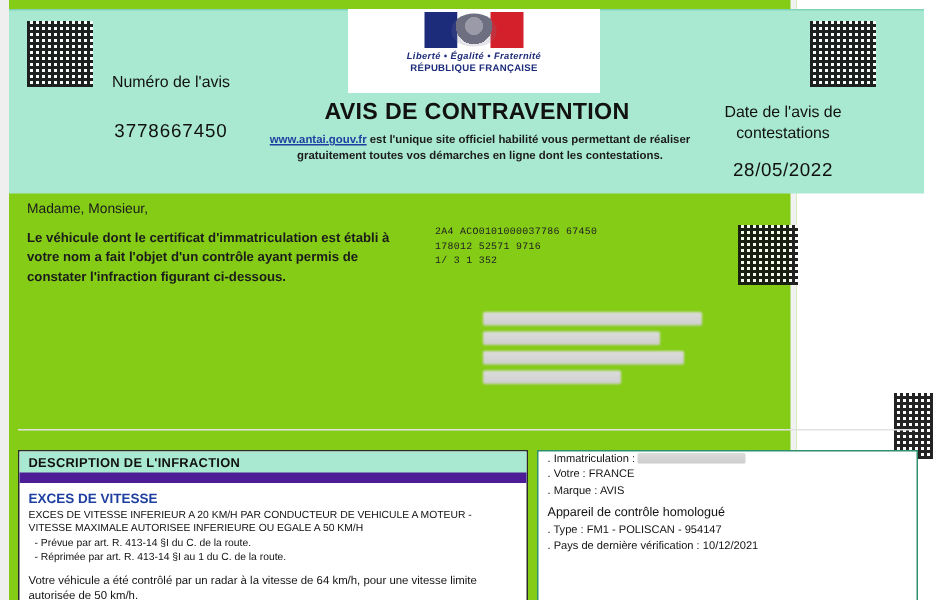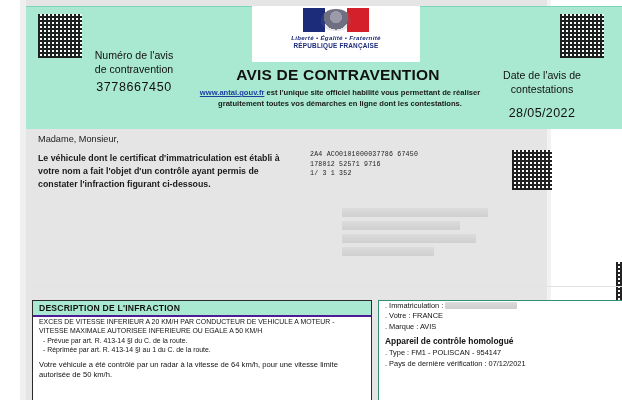--- a/index.html
+++ b/index.html
@@ -2,21 +2,21 @@
 <html><head>
 <meta charset="utf-8">
 <style>
   html,body{margin:0;padding:0;}
   body{
     width:622px;height:400px;overflow:hidden;
     background:#ffffff;
     font-family:"Liberation Sans", sans-serif;
     color:#111;
   }
-  .page{position:relative;width:531px;height:400px;background:#e5e5e5;margin-left:20px;}
+  .page{position:relative;width:531px;height:400px;background:#84cc16;}
 
   
   .band{
     position:absolute;left:6px;top:6px;width:610px;height:122px;
     background:#a9e9d2;
     border-top:1px solid #7fd3b6;
   }
   .band-white{
     position:absolute;left:232px;top:6px;width:168px;height:56px;background:#ffffff;
   }
@@ -86,39 +86,39 @@
   .r2{left:322px;top:221px;width:118px;height:9px;}
   .r3{left:322px;top:234px;width:134px;height:9px;}
   .r4{left:322px;top:247px;width:92px;height:9px;}
 
   
   .sec-left{
     position:absolute;left:12px;top:300px;width:338px;height:100px;
     border:1px solid #2b2b2b;background:#fff;
   }
   .sec-left-hd{
-    background:#a9e9d2;border-bottom:2px solid #4c1d95;height:14px;line-height:14px;
+    background:#a9e9d2;border-bottom:7px solid #4c1d95;height:14px;line-height:14px;
     padding-left:6px;font-size:8.6px;font-weight:bold;color:#111;letter-spacing:.2px;
   }
   .infr-title{font-size:9px;font-weight:bold;color:#1e3fa0;margin:5px 0 2px 6px;}
   .infr-line{font-size:6.9px;line-height:9.4px;color:#111;margin:0 6px 0 6px;}
   .infr-bullet{font-size:6.9px;line-height:9.6px;color:#111;margin:0 6px 0 10px;}
   .infr-p{font-size:7.6px;line-height:10.4px;color:#111;margin:5px 6px 0 6px;}
 
   .sec-right{
     position:absolute;left:358px;top:300px;width:252px;height:100px;
     border:1px solid #2f8f6f;background:#fff;
   }
   .sec-right-hd{
     font-size:8.4px;font-weight:bold;color:#111;padding:3px 0 2px 6px;
   }
   .kv{font-size:7.4px;line-height:10.4px;color:#111;padding-left:6px;}
   .hide{display:inline-block;height:7px;width:72px;vertical-align:-1px;
     background:linear-gradient(180deg,#dcdcdc,#cdcdcd);filter:blur(.5px);border-radius:1px;}
-  .sec-right-hd2{font-size:8.4px;font-weight:bold;color:#111;padding:4px 0 2px 6px;}
+  .sec-right-hd2{font-size:8.4px;font-weight:normal;color:#111;padding:4px 0 2px 6px;}
 
   .edge{position:absolute;left:0;top:0;width:6px;height:400px;background:#efefef;}
   .edge-r{position:absolute;right:0;top:0;width:4px;height:400px;background:#f2f2f2;}
   .hr-mid{position:absolute;left:12px;top:286px;width:598px;height:1px;background:#e2e2e2;}
 </style>
 </head>
 <body>
 
 <div class="page">
 
@@ -137,21 +137,20 @@
         <span class="wh"></span>
         <span class="rd"></span>
         <span class="face"></span>
     </span>
     <div class="devise">Liberté • Égalité • Fraternité</div>
     <div class="rf">RÉPUBLIQUE FRANÇAISE</div>
   </div>
 
   <div class="lbl-left">
     <div>Numéro de l'avis</div>
-    <div>de contravention</div>
   </div>
   <div class="num-left">3778667450</div>
 
   <div class="title">AVIS DE CONTRAVENTION</div>
   <div class="subtitle">
     <a href="#">www.antai.gouv.fr</a><span> est l'unique site officiel habilité vous permettant de réaliser gratuitement toutes vos démarches en ligne dont les contestations.</span>
   </div>
 
   <div class="lbl-right">
     <div>Date de l'avis de</div>
@@ -173,20 +172,21 @@
 
   <div class="redact r1"></div>
   <div class="redact r2"></div>
   <div class="redact r3"></div>
   <div class="redact r4"></div>
 
   <div class="hr-mid"></div>
 
   <div class="sec-left">
     <div class="sec-left-hd">DESCRIPTION DE L'INFRACTION</div>
+    <div class="infr-title">EXCES DE VITESSE</div>
     <div class="infr-line">EXCES DE VITESSE INFERIEUR A 20 KM/H PAR CONDUCTEUR DE VEHICULE A MOTEUR -</div>
     <div class="infr-line">VITESSE MAXIMALE AUTORISEE INFERIEURE OU EGALE A 50 KM/H</div>
     <div class="infr-bullet">- Prévue par art. R. 413-14 §I du C. de la route.</div>
     <div class="infr-bullet">- Réprimée par art. R. 413-14 §I au 1 du C. de la route.</div>
     <div class="infr-p">Votre véhicule a été contrôlé par un radar à la vitesse de 64 km/h, pour une vitesse limite autorisée de 50 km/h.</div>
   </div>
 
   <div class="sec-right">
     <div class="kv">
       <span>. Immatriculation :</span>
@@ -200,17 +200,17 @@
       <span>. Marque :</span>
       <span>AVIS</span>
     </div>
     <div class="sec-right-hd2">Appareil de contrôle homologué</div>
     <div class="kv">
       <span>. Type :</span>
       <span>FM1 - POLISCAN - 954147</span>
     </div>
     <div class="kv">
       <span>. Pays de dernière vérification :</span>
-      <span>07/12/2021</span>
+      <span>10/12/2021</span>
     </div>
   </div>
 
 </div>
 
 </body></html>

